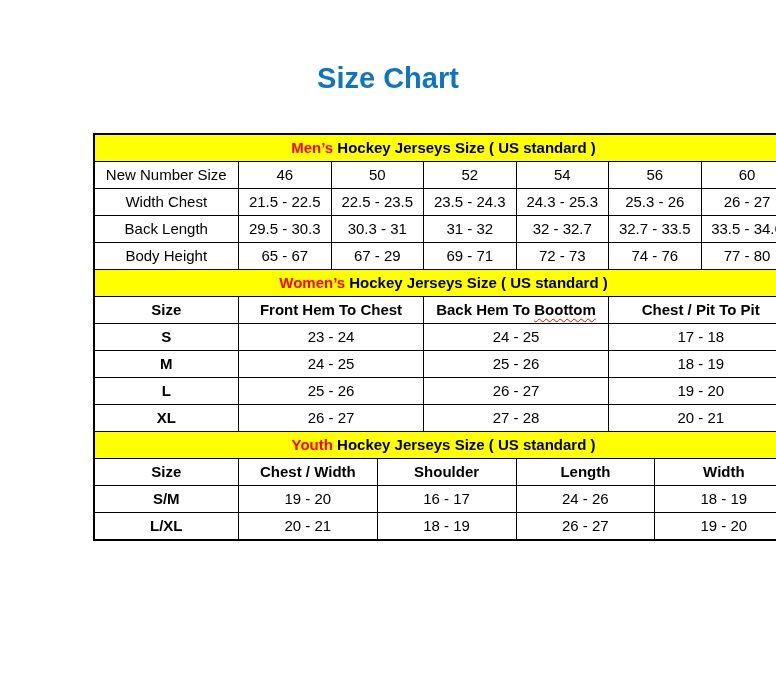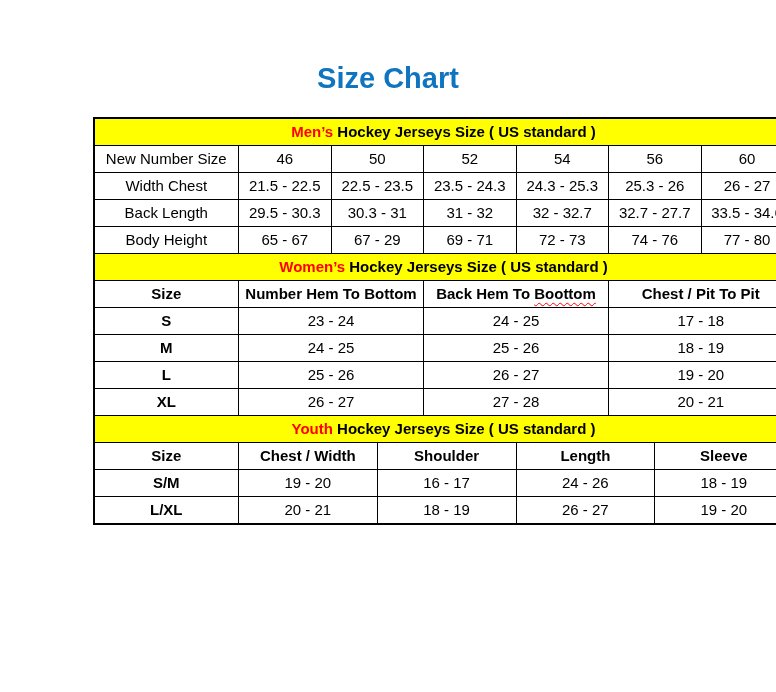--- a/index.html
+++ b/index.html
@@ -5,21 +5,21 @@
   * { margin: 0; padding: 0; box-sizing: border-box; }
   html, body {
     width: 776px;
     height: 692px;
     background: #ffffff;
     font-family: "Liberation Sans", "DejaVu Sans", sans-serif;
     overflow: hidden;
   }
   .page-title {
     margin-top: 62px;
-    margin-bottom: 22px;
+    margin-bottom: 38px;
     text-align: center;
     font-size: 29px;
     font-weight: bold;
     color: #0F75C0;
     letter-spacing: 0px;
   }
   .chart-wrap {
     width: 591px;
     margin: 13px auto;
     border-radius: 15px;
@@ -103,38 +103,38 @@
           <td colspan="2" class="value-cell">24.3 - 25.3</td>
           <td colspan="2" class="value-cell">25.3 - 26</td>
           <td colspan="2" class="value-cell">26 - 27</td>
         </tr>
         <tr>
           <td class="row-label">Back Length</td>
           <td colspan="2" class="value-cell">29.5 - 30.3</td>
           <td colspan="2" class="value-cell">30.3 - 31</td>
           <td colspan="2" class="value-cell">31 - 32</td>
           <td colspan="2" class="value-cell">32 - 32.7</td>
-          <td colspan="2" class="value-cell">32.7 - 27.7</td>
+          <td colspan="2" class="value-cell">32.7 - 33.5</td>
           <td colspan="2" class="value-cell">33.5 - 34.6</td>
         </tr>
         <tr>
           <td class="row-label">Body Height</td>
           <td colspan="2" class="value-cell">65 - 67</td>
           <td colspan="2" class="value-cell">67 - 29</td>
           <td colspan="2" class="value-cell">69 - 71</td>
           <td colspan="2" class="value-cell">72 - 73</td>
           <td colspan="2" class="value-cell">74 - 76</td>
           <td colspan="2" class="value-cell">77 - 80</td>
         </tr>
         <tr>
           <td colspan="13" class="section-header"><span class="hl">Women’s</span><span> Hockey Jerseys Size ( US standard )</span></td>
         </tr>
         <tr>
           <td colspan="1" class="col-header"><span>Size</span></td>
-          <td colspan="4" class="col-header"><span>Number Hem To Bottom</span></td>
+          <td colspan="4" class="col-header"><span>Front Hem To Chest</span></td>
           <td colspan="4" class="col-header"><span>Back Hem To </span><span class="squiggle">Boottom</span></td>
           <td colspan="4" class="col-header"><span>Chest / Pit To Pit</span></td>
         </tr>
         <tr>
           <td class="row-label bold">S</td>
           <td colspan="4" class="value-cell">23 - 24</td>
           <td colspan="4" class="value-cell">24 - 25</td>
           <td colspan="4" class="value-cell">17 - 18</td>
         </tr>
         <tr>
@@ -156,21 +156,21 @@
           <td colspan="4" class="value-cell">20 - 21</td>
         </tr>
         <tr>
           <td colspan="13" class="section-header"><span class="hl">Youth</span><span> Hockey Jerseys Size ( US standard )</span></td>
         </tr>
         <tr>
           <td colspan="1" class="col-header"><span>Size</span></td>
           <td colspan="3" class="col-header"><span>Chest / Width</span></td>
           <td colspan="3" class="col-header"><span>Shoulder</span></td>
           <td colspan="3" class="col-header"><span>Length</span></td>
-          <td colspan="3" class="col-header"><span>Sleeve</span></td>
+          <td colspan="3" class="col-header"><span>Width</span></td>
         </tr>
         <tr>
           <td class="row-label bold">S/M</td>
           <td colspan="3" class="value-cell">19 - 20</td>
           <td colspan="3" class="value-cell">16 - 17</td>
           <td colspan="3" class="value-cell">24 - 26</td>
           <td colspan="3" class="value-cell">18 - 19</td>
         </tr>
         <tr>
           <td class="row-label bold">L/XL</td>

